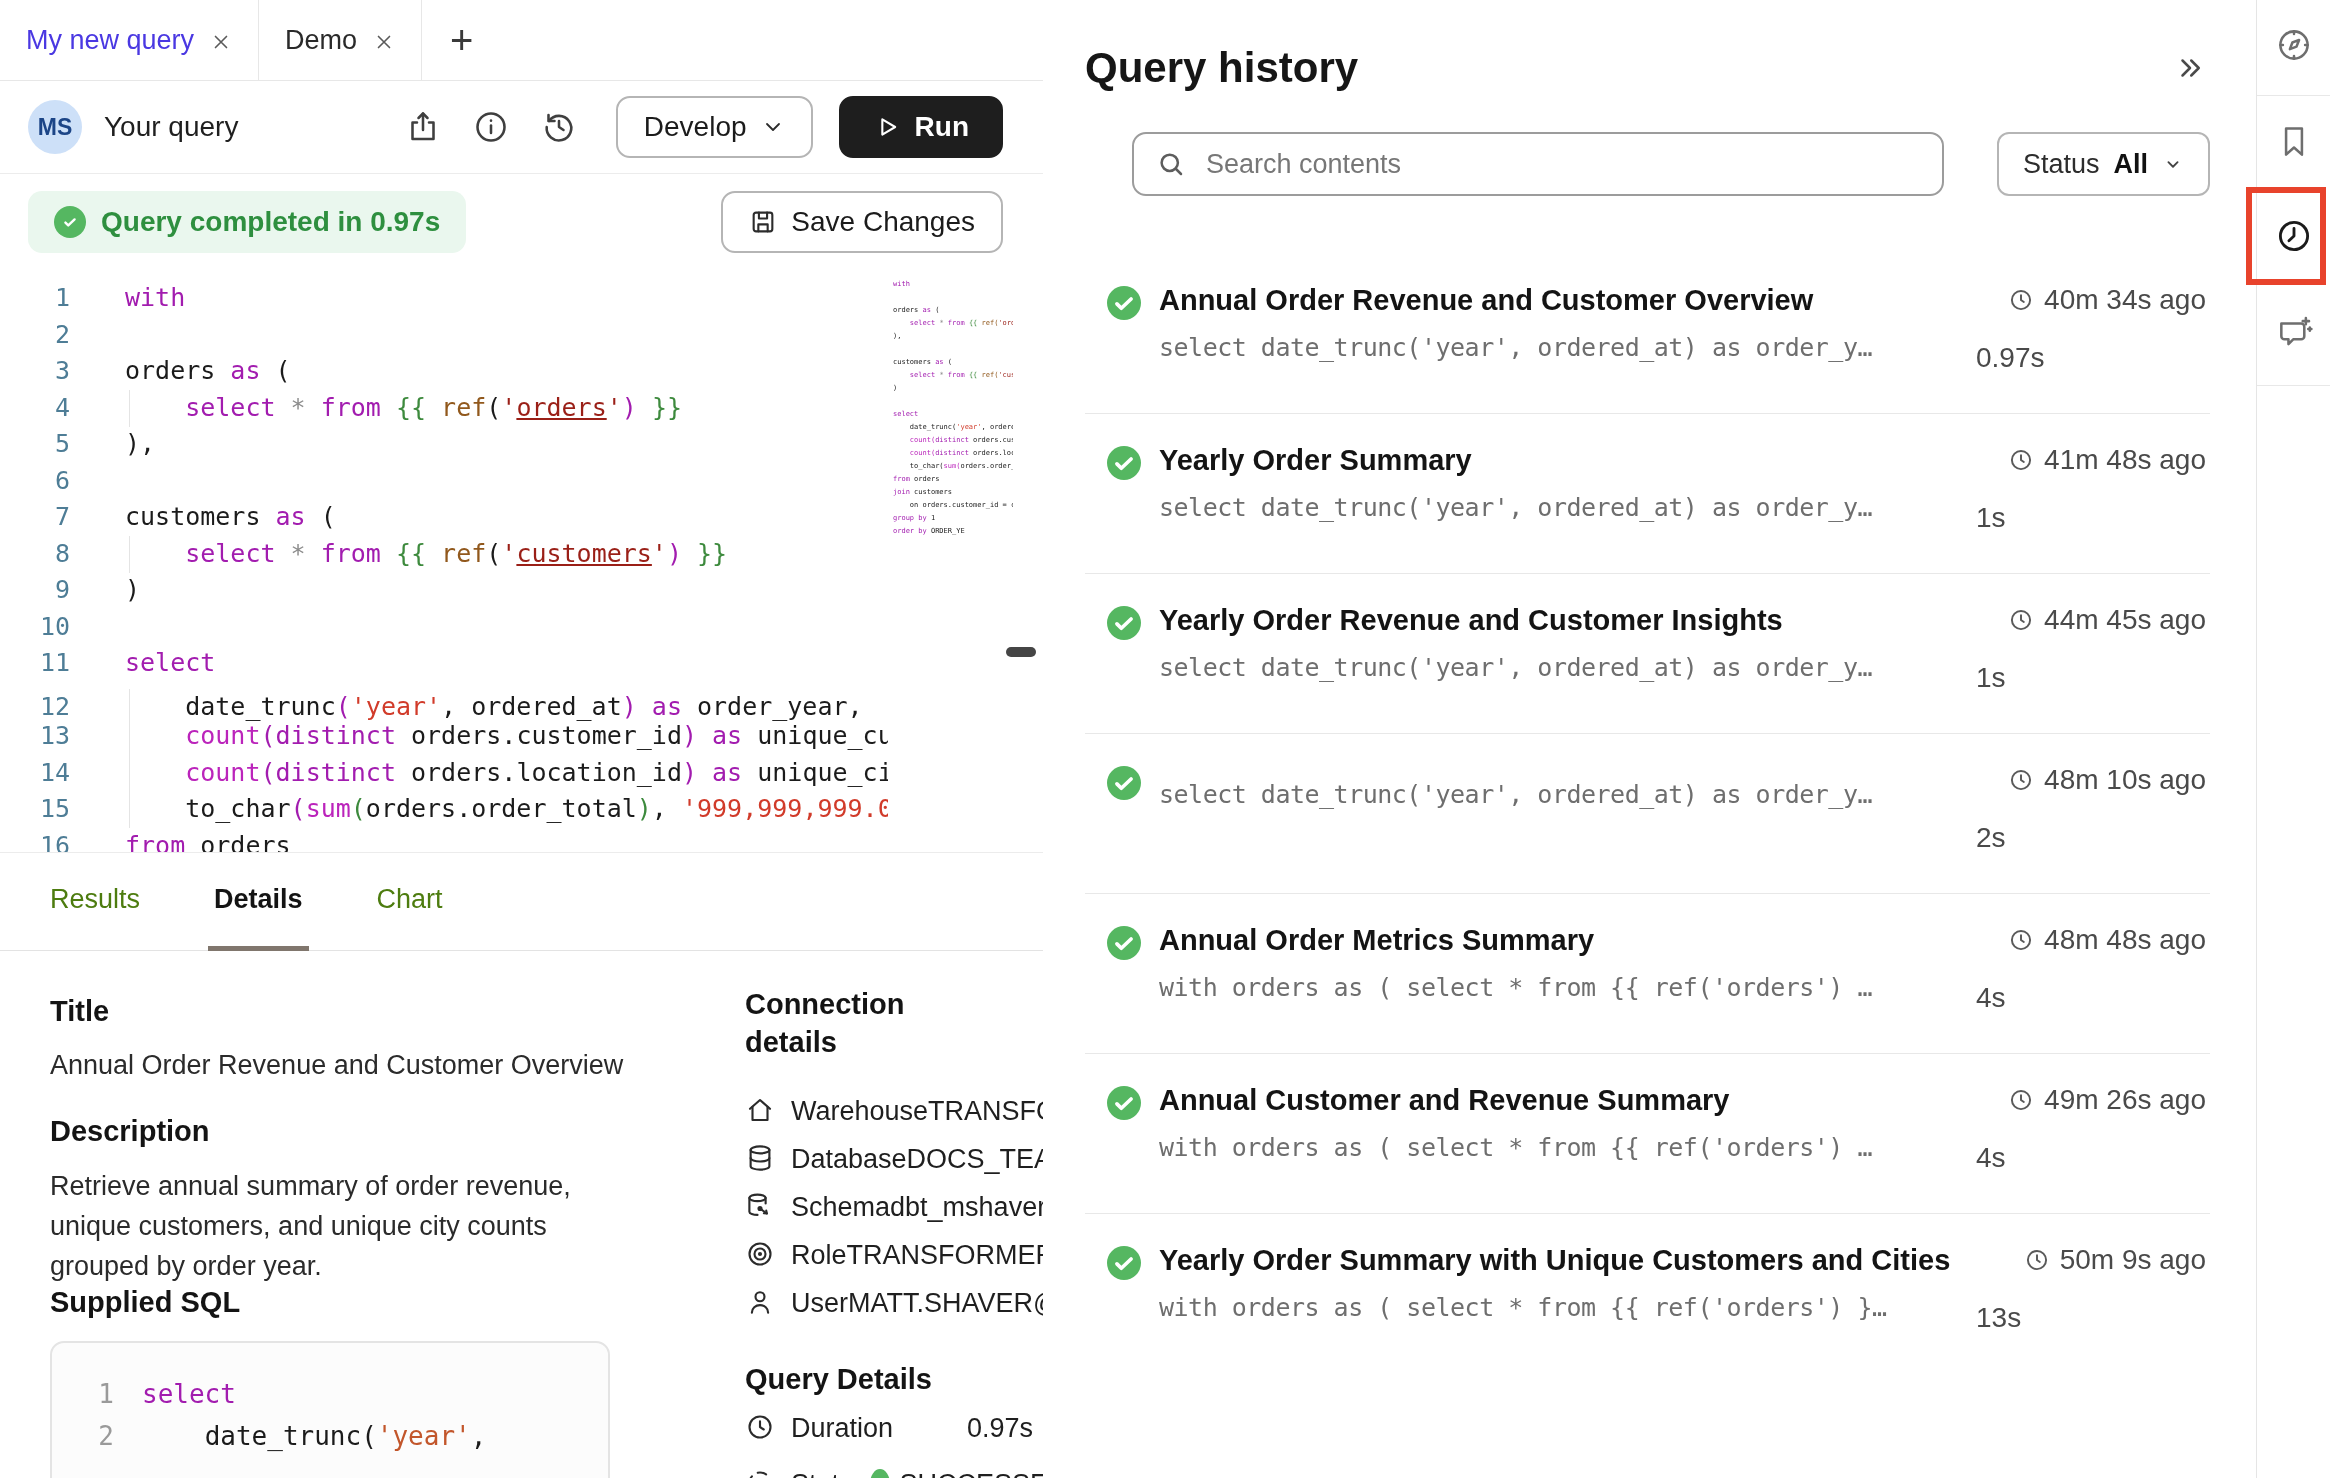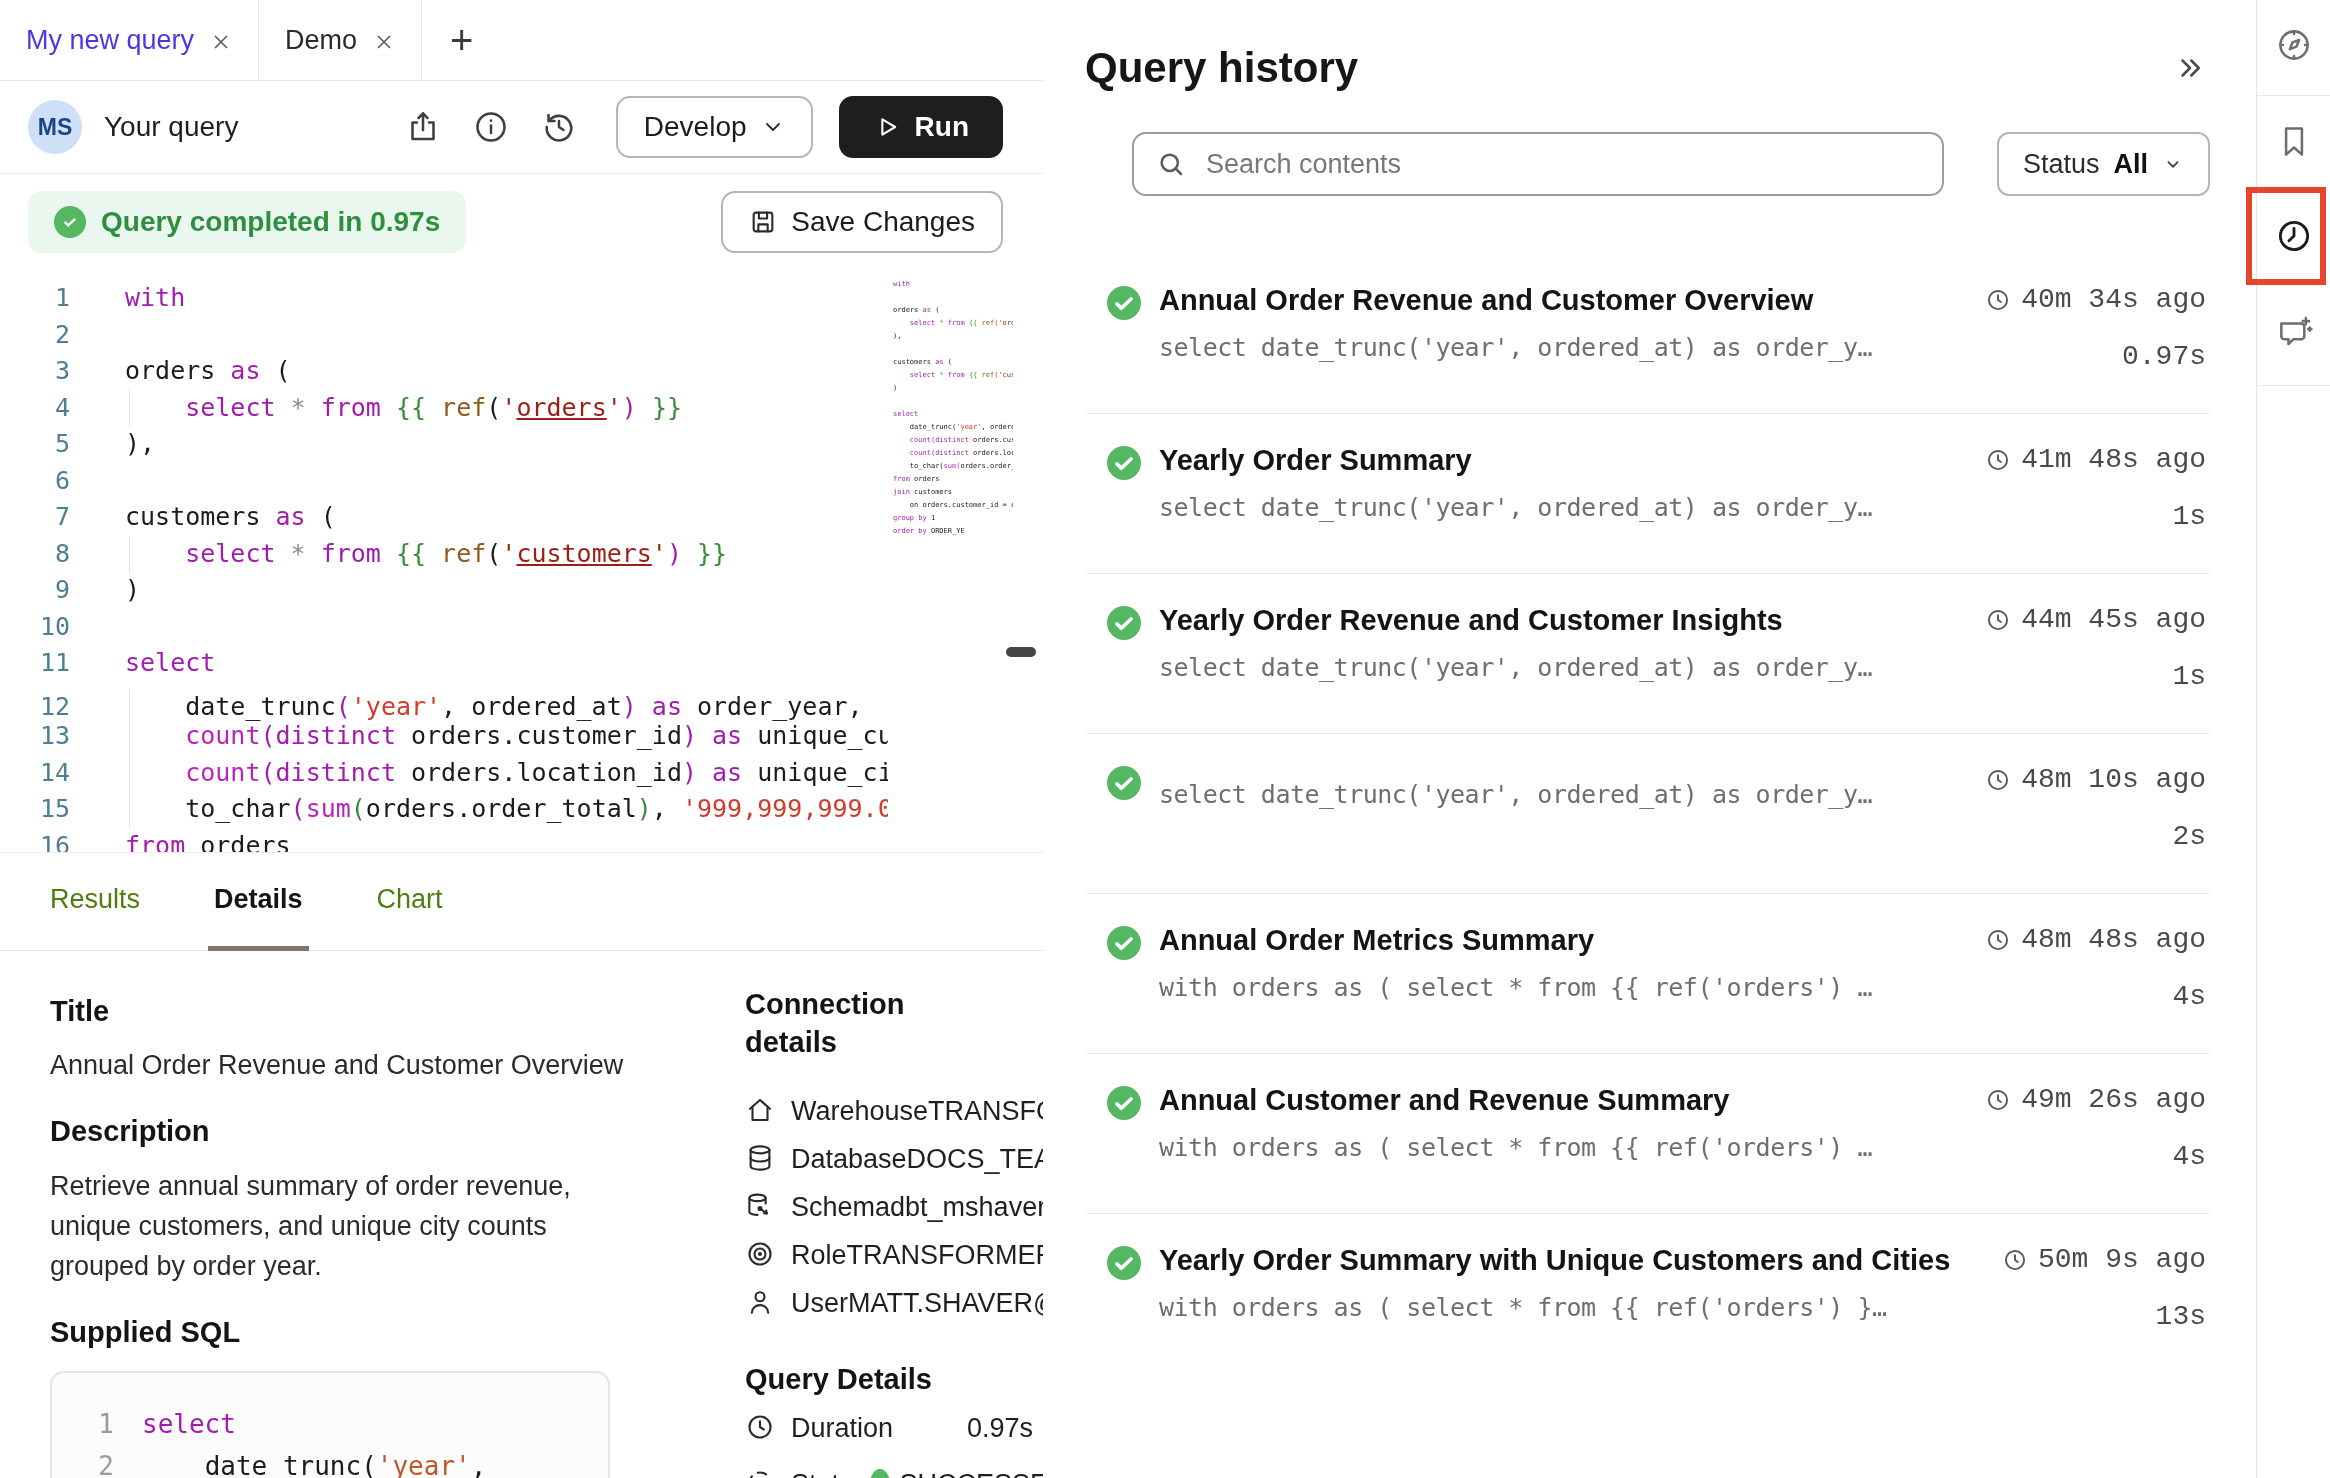--- a/index.html
+++ b/index.html
@@ -55,21 +55,21 @@
         border-bottom:5px solid transparent;margin-bottom:-1px;}
   .rtab.active{color:#141414;font-weight:700;border-bottom-color:#80766d;}
   
   .details{position:relative;height:531px;overflow:hidden;}
   .d-left{position:absolute;left:50px;top:0;width:630px;}
   .d-h{font-size:29px;font-weight:700;color:#141414;}
   .d-title-label{margin-top:44px;}
   .d-title-value{margin-top:22px;font-size:27px;color:#2b2b2b;}
   .d-desc-label{margin-top:34px;}
   .d-desc{margin-top:18px;font-size:27px;color:#2b2b2b;line-height:40px;width:600px;}
-  .d-sql-label{margin-top:30px;}
+  .d-sql-label{}
   .sql-box{margin-top:22px;width:560px;height:300px;border:2px solid #e4e4e4;border-radius:14px;
            background:#fcfcfc;padding:30px 10px 0 20px;overflow:hidden;box-sizing:border-box;
            font-family:"DejaVu Sans Mono",monospace;font-size:26px;line-height:42px;}
   .srow{display:flex;}
   .snum{width:42px;text-align:right;color:#9a9a9a;margin-right:28px;flex:none;}
   .scode{white-space:pre-wrap;word-break:break-word;}
   .d-right{position:absolute;left:745px;top:0;width:298px;overflow:hidden;}
   .conn-h{margin-top:34px;width:240px;line-height:38px;}
   .conn-rows{margin-top:26px;}
   .crow{display:flex;align-items:center;height:48px;white-space:nowrap;font-size:27px;color:#1f1f1f;}
@@ -102,21 +102,21 @@
   .status-filter svg{width:22px;height:22px;stroke:#444;fill:none;stroke-width:2;stroke-linecap:round;stroke-linejoin:round;}
   .h-list{margin-top:58px;}
   .hist-item{display:flex;height:160px;box-sizing:border-box;padding:30px 4px 0 22px;cursor:pointer;}
   .hist-item:not(:last-child){border-bottom:1px solid #e8e8e8;}
   .hcheck{width:34px;height:34px;border-radius:50%;background:#55b761;flex:none;margin-top:2px;
           display:flex;align-items:center;justify-content:center;}
   .hmid{flex:1;min-width:0;margin-left:18px;}
   .htitle{font-size:29px;font-weight:700;color:#141414;white-space:nowrap;}
   .hsql{margin-top:16px;font-family:"DejaVu Sans Mono",monospace;font-size:25px;letter-spacing:-0.5px;
         color:#6e6e6e;white-space:nowrap;}
-  .hright{width:230px;flex:none;text-align:right;font-family:Liberation Mono, monospace;}
+  .hright{width:230px;flex:none;}
   .htime{font-size:28px;color:#4a4a4a;display:flex;align-items:center;justify-content:flex-end;gap:10px;white-space:nowrap;}
   .htime svg{width:26px;height:26px;stroke:#5a5a5a;fill:none;stroke-width:1.8;stroke-linecap:round;flex:none;}
   .hdur{margin-top:26px;font-size:28px;color:#4a4a4a;}
   
   .rail{position:absolute;left:2256px;top:0;width:74px;height:1478px;border-left:1px solid #e5e5e5;background:#fff;}
   .rail-divider{position:absolute;left:0;width:74px;height:1px;background:#e8e8e8;}
   .rail-btn{position:absolute;left:17px;width:40px;height:40px;display:flex;align-items:center;justify-content:center;cursor:pointer;}
   .rail-btn svg{width:38px;height:38px;fill:none;stroke:#6e6e6e;stroke-width:1.6;stroke-linecap:round;stroke-linejoin:round;}
   .rail-btn.dark svg{stroke:#1b1b1b;stroke-width:1.8;}
   .highlight-box{position:absolute;left:2246px;top:187px;width:80px;height:98px;border:6px solid #e8432c;

